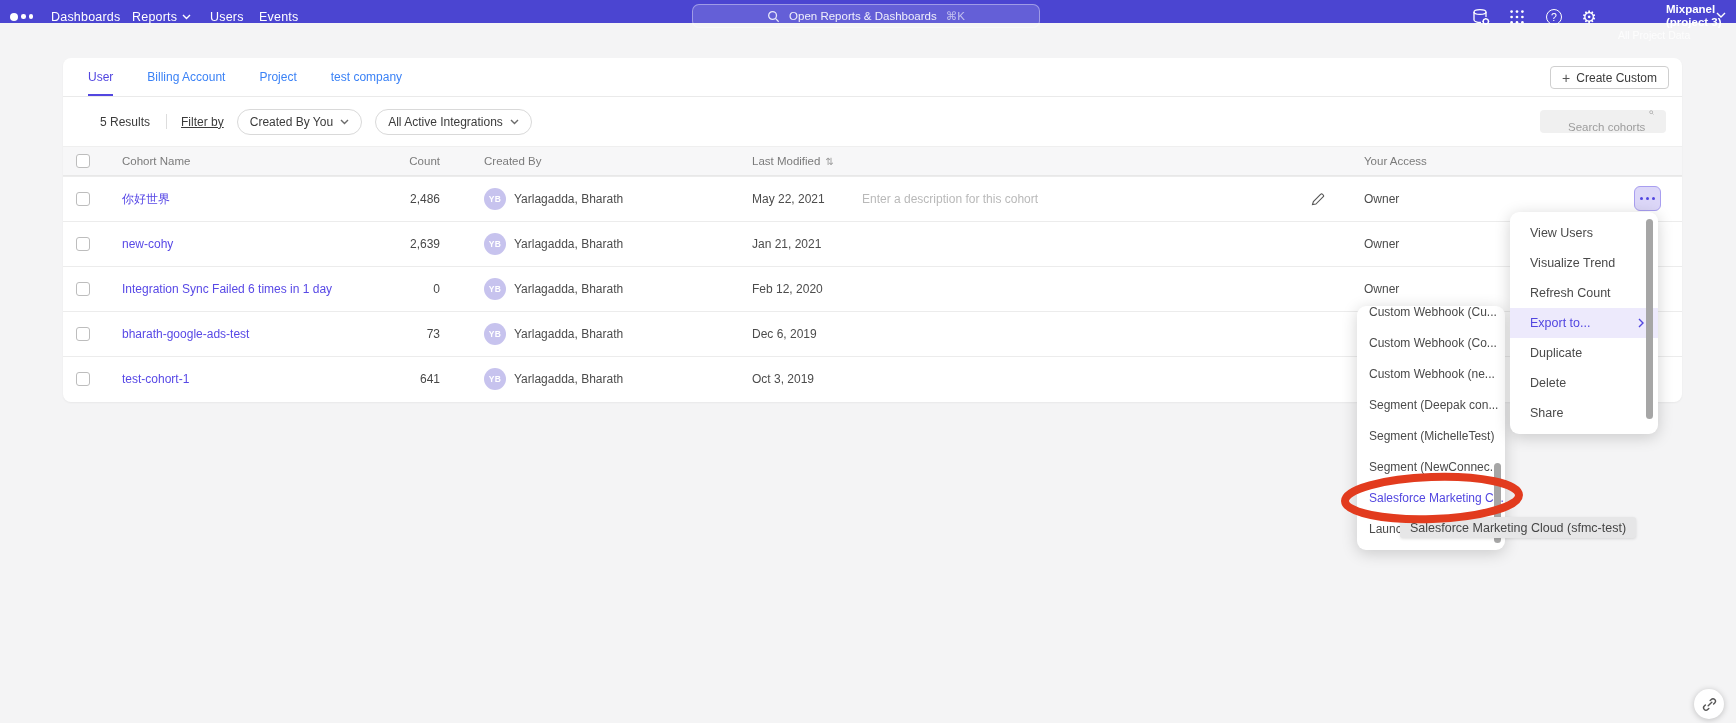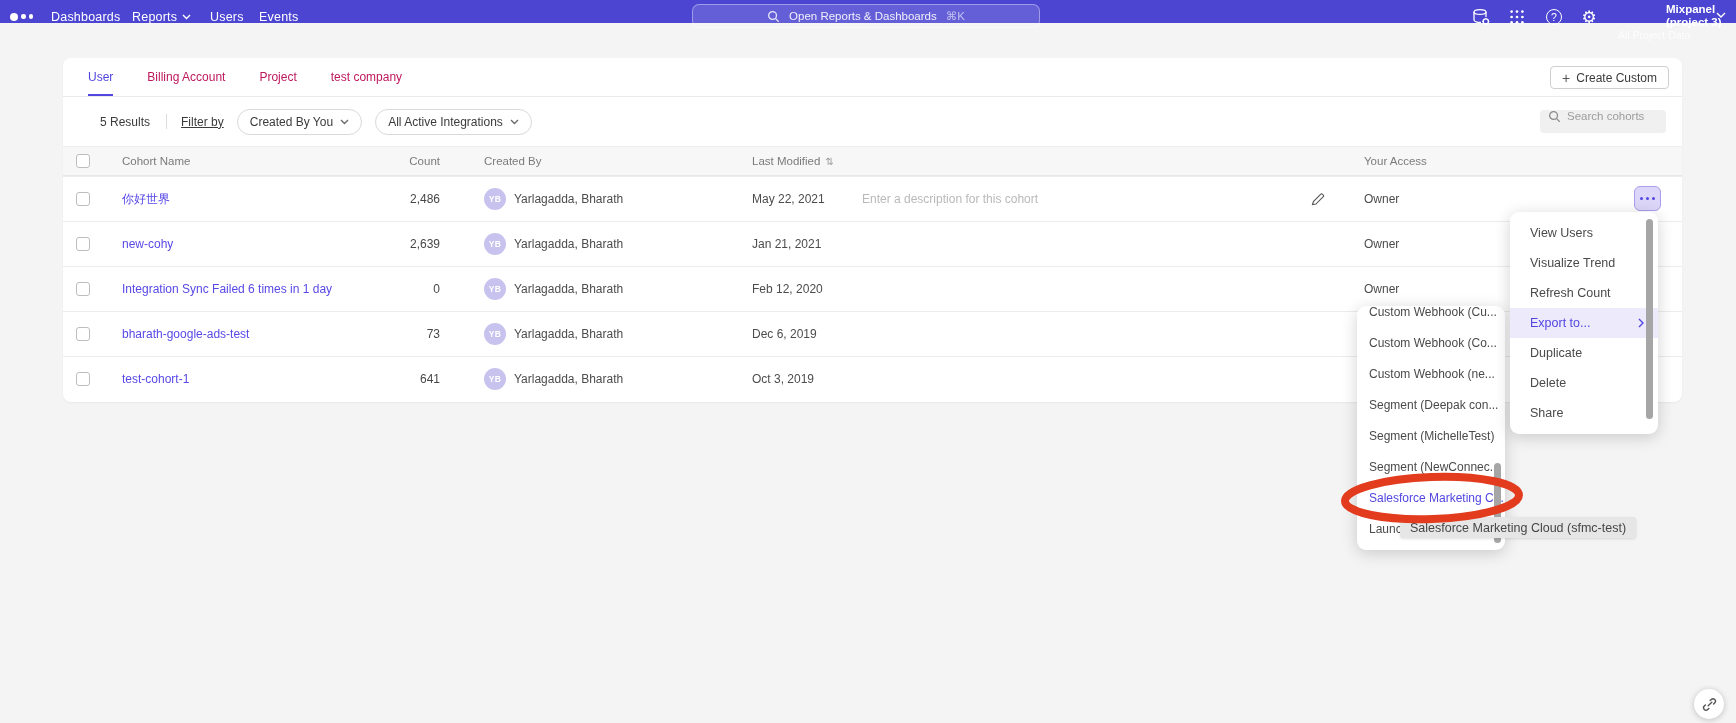--- a/index.html
+++ b/index.html
@@ -27,36 +27,36 @@
   .nav-project{ position:absolute; left:1618px; top:3px; line-height:1.15; cursor:pointer;}
   .nav-project .p1{ font-size:11.5px; font-weight:700;padding-left:48px; }
   .nav-project .p2{ font-size:10.5px; opacity:.82; }
   .nav-proj-chev{ position:absolute; left:1716px; top:12px; color:#fff; }
 
   
   .card { position:absolute; left:63px; top:58px; width:1619px; height:344px; background:#fff; border-radius:8px;
     box-shadow:0 1px 2px rgba(0,0,0,.05); z-index:1; }
 
   .tabs { position:relative; height:39px; border-bottom:1px solid #eaeaea; display:flex; align-items:stretch; padding-left:25px; gap:34px;}
-  .tab { display:flex; align-items:center; font-size:12px; color:#be185d; cursor:pointer; border-bottom:2px solid transparent; padding-top:2px;}
+  .tab { display:flex; align-items:center; font-size:12px; color:#3b82f6; cursor:pointer; border-bottom:2px solid transparent; padding-top:2px;}
   .tab.active { color:#5246e0; border-bottom-color:#5246e0; font-weight:500; }
   .btn-create { position:absolute; right:13px; top:8px; height:23px; padding:0 11px; background:#fff;
     border:1px solid #cfcfcf; border-radius:4px; display:flex; align-items:center; gap:6px;
     font-size:12px; font-weight:500; color:#3a3a3a; cursor:pointer;}
   .btn-create .plus{ font-size:14px; color:#555; }
 
   .toolbar { position:relative; height:49px; display:flex; align-items:center; padding-left:37px; font-size:12px; color:#3b3b3b;}
   .tb-results{ font-weight:500; }
   .tb-divider{ width:1px; height:15px; background:#ddd; margin:0 14px 0 16px;}
   .tb-filterby{ margin-right:13px;text-decoration:underline; }
   .pill { height:26px; border:1px solid #d9d9d9; border-radius:15px; display:flex; align-items:center; gap:7px;
     padding:0 12px; margin-right:13px; cursor:pointer; color:#3b3b3b; background:#fff;}
   .pill .chev{ color:#6b6b6b; margin-top:1px;}
   .cohort-search{ position:absolute; right:16px; top:13px; width:126px; height:23px; background:#f0f0f0; border-radius:4px;
-    display:flex; align-items:flex-start; padding:0 8px; gap:6px;}
+    display:flex; align-items:flex-end; padding:0 8px; gap:6px;flex-direction:column;}
   .cohort-search input{ border:none; outline:none; background:transparent; font-size:11.5px; width:90px;
     font-family:"Liberation Sans",sans-serif; color:#444;}
   .cohort-search input::placeholder{ color:#9d9d9d; }
 
   
   .thead { position:relative; height:30px; background:#f7f7f8; border-top:1px solid #efefef; border-bottom:1px solid #e8e8e8;
     font-size:11.5px; color:#7b7b7b;}
   .row { position:relative; height:45px; border-top:1px solid #ececec; font-size:12px;}
   .row:first-of-type{ border-top:none; }
   .cell { position:absolute; top:0; height:100%; display:flex; align-items:center; }

